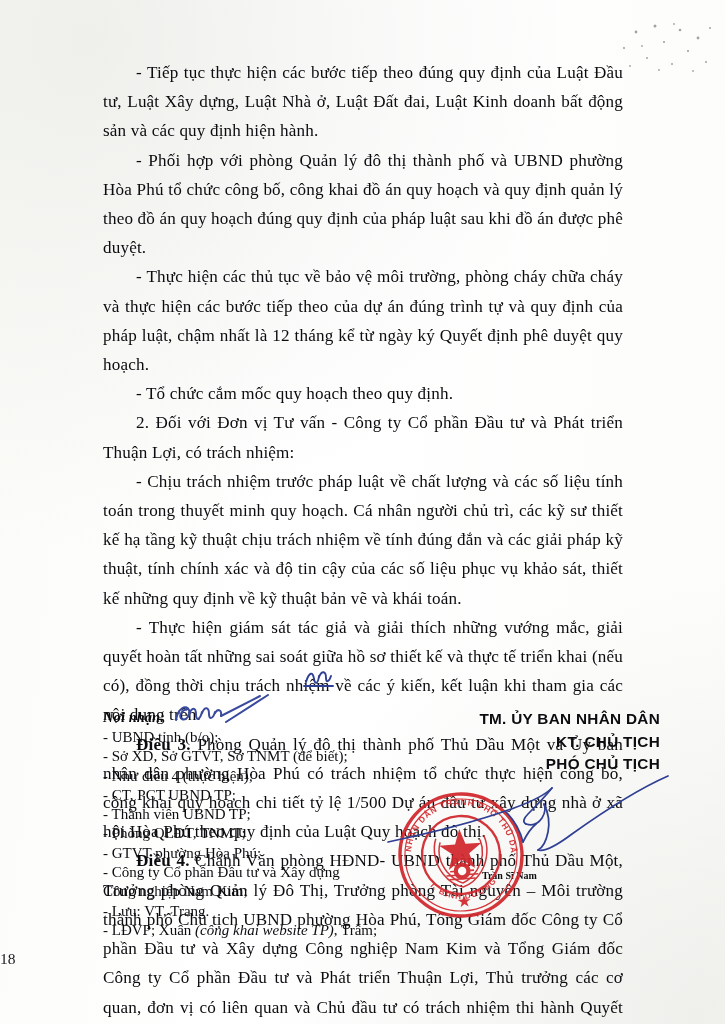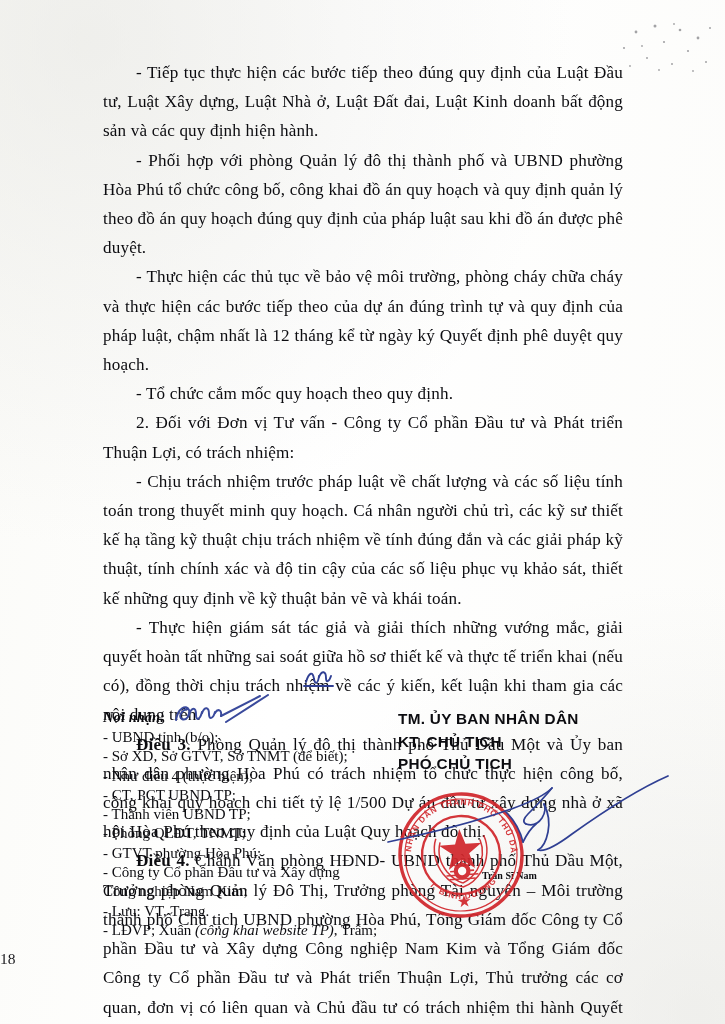--- a/index.html
+++ b/index.html
@@ -96,24 +96,24 @@
     line-height: 19.3px;
     white-space: nowrap;
   }
   .recipients li.cont {  }
   .recipients li em {
     font-style: italic;
   }
 
   .sign-block {
     position: absolute;
-    left: 398px;
+    left: 390px;
     top: 8px;
     width: 270px;
-    text-align: left;
+    text-align: right;
   }
   .sign-block .line {
     font-weight: bold;
     font-size: 15.3px;
     line-height: 22.5px;
     letter-spacing: .02em;
     font-family: "Liberation Sans", "DejaVu Sans", sans-serif;
   }
   .signer-name {
     position: absolute;

